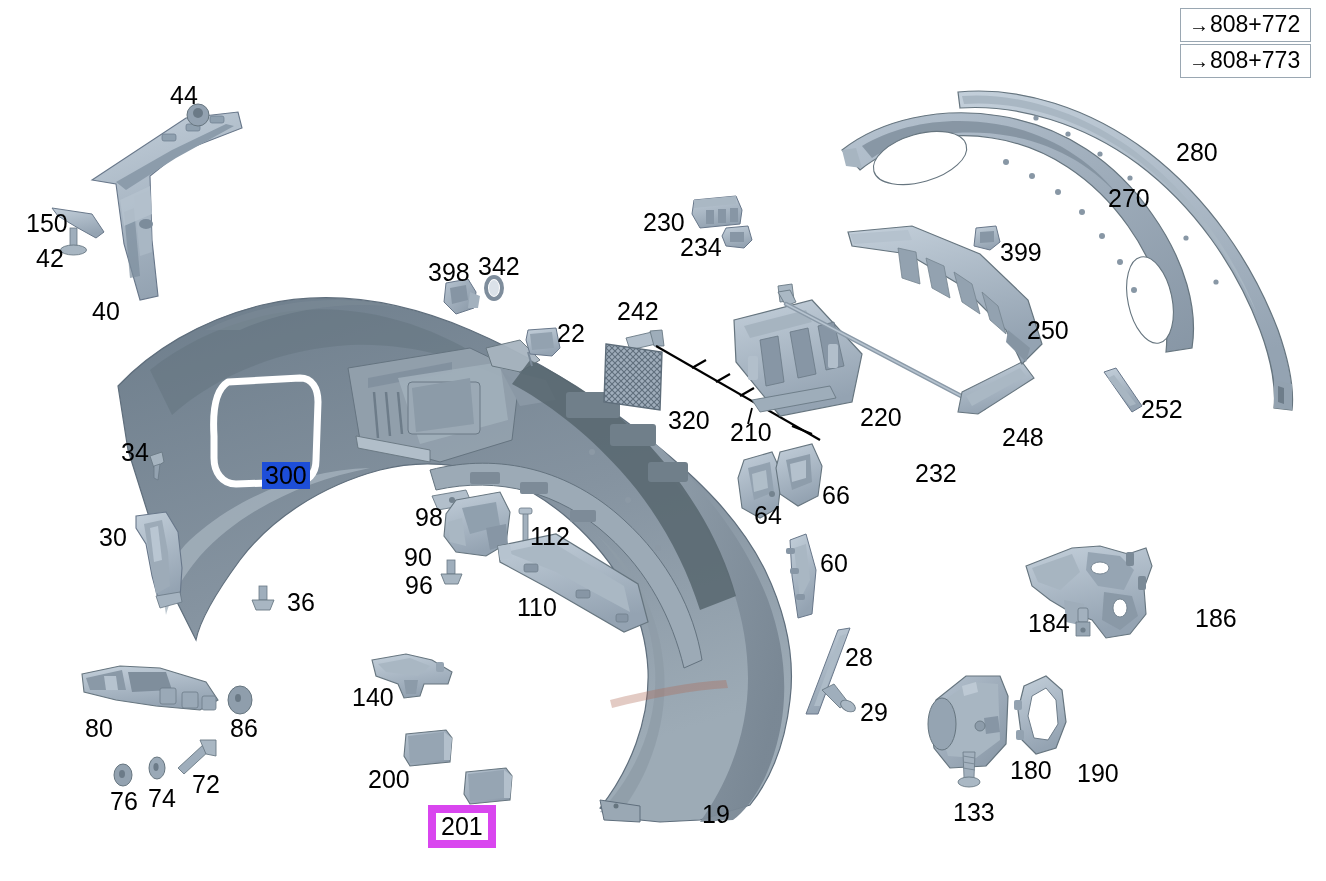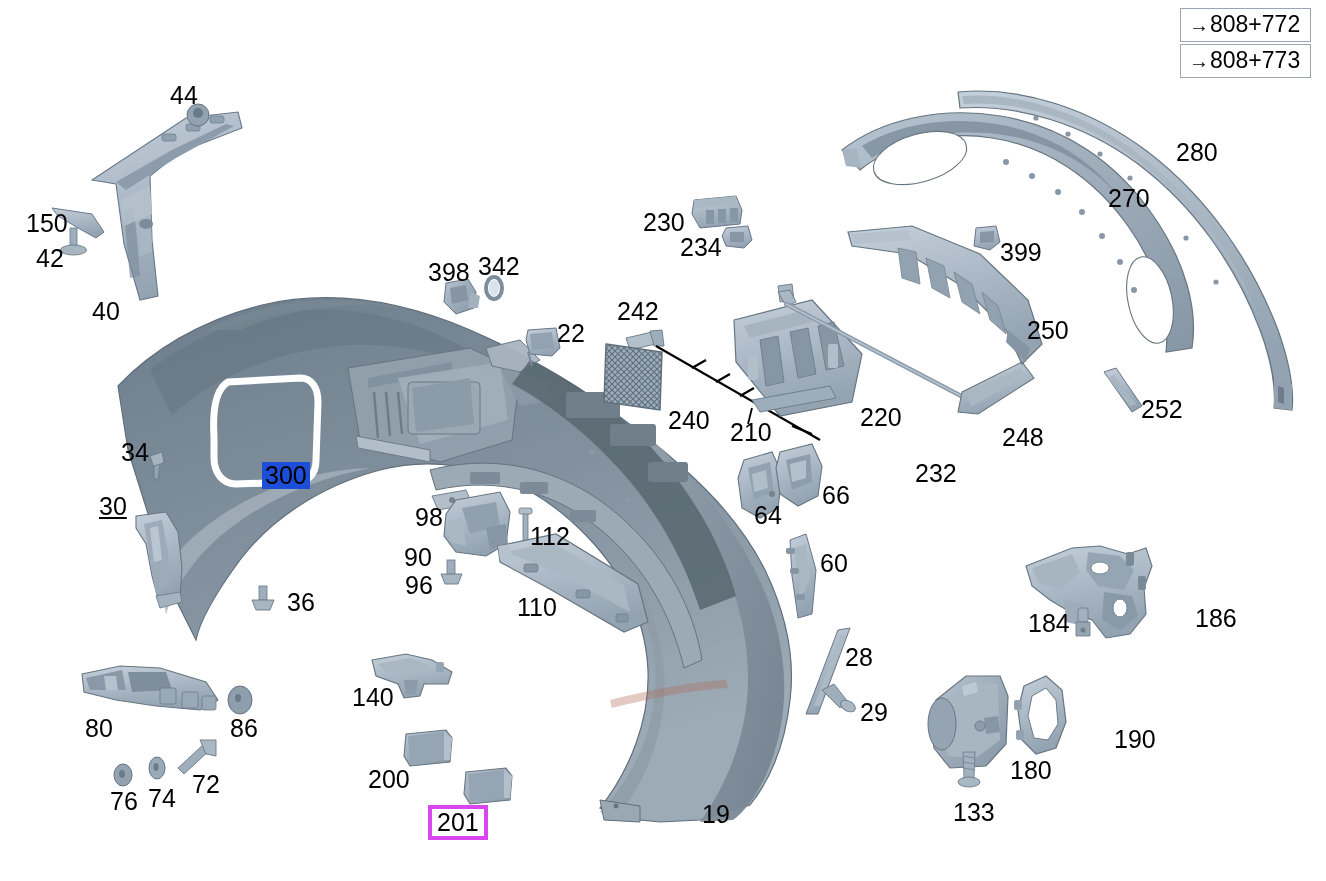--- a/index.html
+++ b/index.html
@@ -5,21 +5,21 @@
   html,body{margin:0;padding:0;background:#ffffff;}
   body{width:1326px;height:881px;position:relative;overflow:hidden;
        font-family:"Liberation Sans",sans-serif;color:#000;}
   #stage{position:absolute;inset:0;width:1326px;height:881px;}
   svg#art{position:absolute;left:0;top:0;width:1326px;height:881px;}
 
   .lbl{position:absolute;font-size:25px;line-height:1;color:#000;
        font-family:"Liberation Sans",sans-serif;white-space:nowrap;
        letter-spacing:0px;}
   .lbl.boxed{background:#1d4ed8;padding:1px 3px;}
-  .lbl.redbox{background:#ffffff;border:4px solid #d946ef;padding:1px 5px;}
+  .lbl.redbox{background:#ffffff;border:8px solid #d946ef;padding:1px 5px;}
 
   .refbox{position:absolute;background:#ffffff;border:1px solid #9aa7b2;
           font-size:23px;line-height:1;padding:4px 10px 5px 8px;
           display:flex;align-items:center;gap:2px;white-space:nowrap;}
   .refbox .arw{font-size:20px;letter-spacing:-4px;margin-right:3px;}
 </style>
 </head>
 <body>
 
 <div id="stage">
@@ -463,42 +463,42 @@
       <div class="lbl" style="left: 680px; top: 235px;">234</div>
       <div class="lbl" style="left: 1176px; top: 140px;">280</div>
       <div class="lbl" style="left: 1108px; top: 186px;">270</div>
       <div class="lbl" style="left: 1000px; top: 240px;">399</div>
       <div class="lbl" style="left: 1027px; top: 318px;">250</div>
       <div class="lbl" style="left: 1141px; top: 397px;">252</div>
       <div class="lbl" style="left: 428px; top: 260px;">398</div>
       <div class="lbl" style="left: 478px; top: 254px;">342</div>
       <div class="lbl" style="left: 557px; top: 313px; margin-top: 8px;">22</div>
       <div class="lbl" style="left: 617px; top: 299px;">242</div>
-      <div class="lbl" style="left: 668px; top: 408px;">240</div>
+      <div class="lbl" style="left: 668px; top: 408px;">320</div>
       <div class="lbl" style="left: 730px; top: 420px;">210</div>
       <div class="lbl" style="left: 860px; top: 405px;">220</div>
       <div class="lbl" style="left: 915px; top: 413px; margin-top: 48px;">232</div>
       <div class="lbl" style="left: 1002px; top: 425px;">248</div>
       <div class="lbl" style="left: 121px; top: 440px;">34</div>
       <div class="lbl boxed" style="left: 262px; top: 462px;">300</div>
-      <div class="lbl" style="left: 99px; top: 494px; text-decoration: underline;">30</div>
+      <div class="lbl" style="left: 99px; top: 525px;">30</div>
       <div class="lbl" style="left: 287px; top: 590px;">36</div>
       <div class="lbl" style="left: 415px; top: 505px;">98</div>
       <div class="lbl" style="left: 530px; top: 524px;">112</div>
       <div class="lbl" style="left: 404px; top: 545px;">90</div>
       <div class="lbl" style="left: 405px; top: 573px;">96</div>
       <div class="lbl" style="left: 517px; top: 595px;">110</div>
       <div class="lbl" style="left: 822px; top: 483px;">66</div>
       <div class="lbl" style="left: 748px; top: 503px; margin-left: 6px;">64</div>
       <div class="lbl" style="left: 820px; top: 551px;">60</div>
       <div class="lbl" style="left: 845px; top: 645px;">28</div>
       <div class="lbl" style="left: 860px; top: 700px;">29</div>
       <div class="lbl" style="left: 1028px; top: 611px;">184</div>
       <div class="lbl" style="left: 1155px; top: 606px; margin-left: 40px;">186</div>
-      <div class="lbl" style="left: 1077px; top: 727px; margin-left: 37px;">190</div>
+      <div class="lbl" style="left: 1077px; top: 761px;">190</div>
       <div class="lbl" style="left: 1010px; top: 758px; text-align: center;">180</div>
       <div class="lbl" style="left: 953px; top: 800px;">133</div>
       <div class="lbl" style="left: 85px; top: 716px;">80</div>
       <div class="lbl" style="left: 230px; top: 716px;">86</div>
       <div class="lbl" style="left: 110px; top: 789px;">76</div>
       <div class="lbl" style="left: 148px; top: 786px;">74</div>
       <div class="lbl" style="left: 192px; top: 772px;">72</div>
       <div class="lbl" style="left: 352px; top: 685px;">140</div>
       <div class="lbl" style="left: 368px; top: 767px;">200</div>
       <div class="lbl redbox" style="left: 428px; top: 805px;">201</div>

